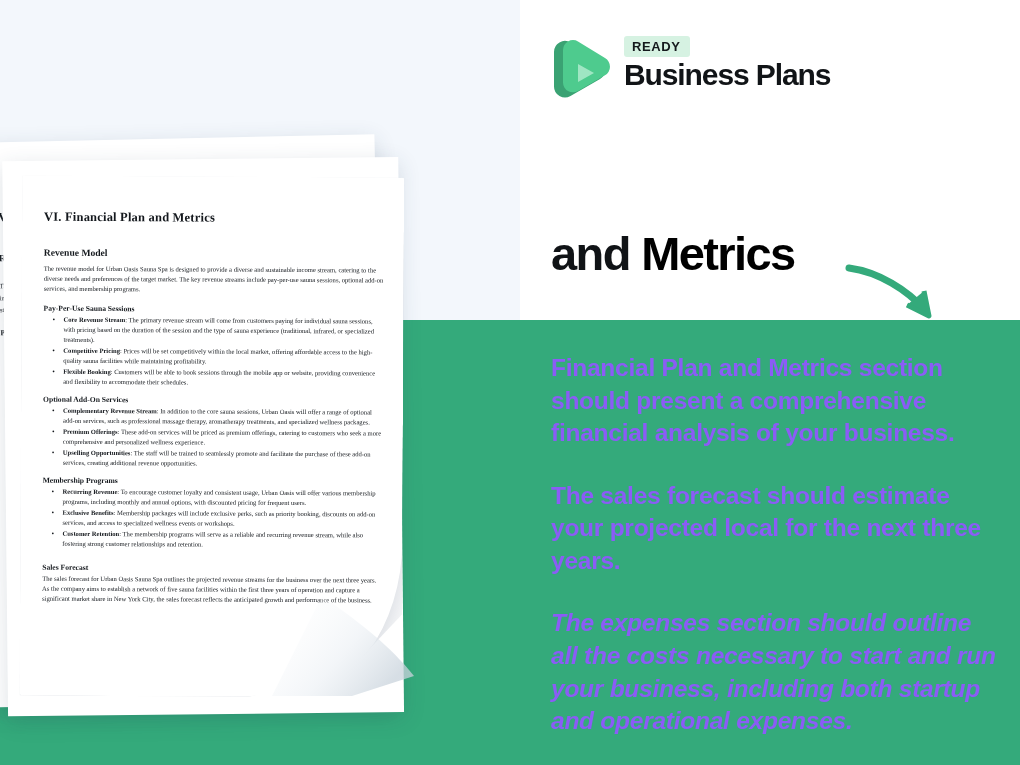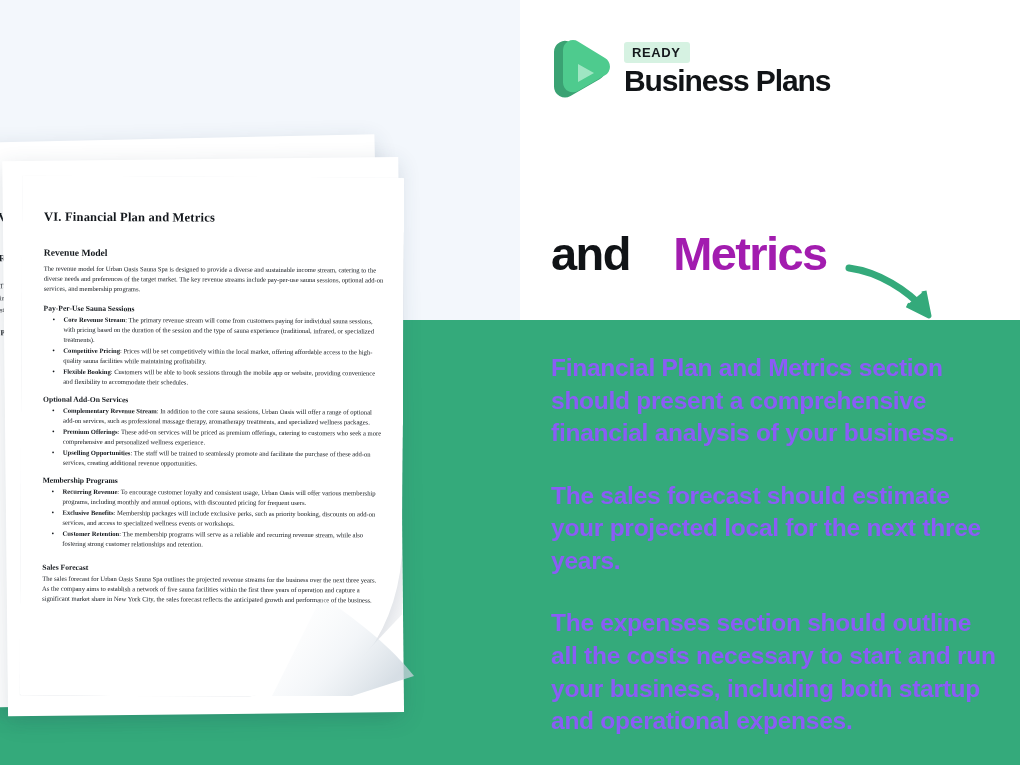--- a/index.html
+++ b/index.html
@@ -136,21 +136,20 @@
     color: #1b1f24;
     white-space: nowrap;
     overflow: hidden;
   }
 
   
   .logo-row {
     position: absolute;
     left: 548px; top: 36px;
     display: flex;
-    align-items: center;
     gap: 14px;
   }
   .logo-mark { width: 62px; height: 66px; display: block; }
   .logo-words { display: flex; flex-direction: column; gap: 3px; }
   .badge-ready {
     align-self: flex-start;
     background: #d6f2e2;
     color: #15191d;
     font-size: 13px;
     font-weight: bold;
@@ -169,40 +168,40 @@
   .headline {
     position: absolute;
     left: 551px; top: 178px;
     width: 430px;
     font-size: 47px;
     font-weight: bold;
     line-height: 1.08;
     letter-spacing: -1.6px;
     color: #101316;
   }
-  .headline .accent { color: #a21caf; margin-left: 32px; }
+  .headline .accent { color: #000000; }
 
   .arrow-svg {
     position: absolute;
     left: 845px; top: 258px;
     width: 110px; height: 70px;
   }
 
   .body-copy {
     position: absolute;
     left: 551px; top: 352px;
     width: 448px;
     color: #8b5cf6;
     font-size: 24.5px;
     font-weight: bold;
     line-height: 1.33;
     letter-spacing: -0.25px;
   }
   .body-copy p { margin-bottom: 30px; }
-  .body-copy p:last-child { margin-bottom: 4px; }
+  .body-copy p:last-child { margin-bottom: 4px; font-style: italic; }
 </style>
 </head>
 <body>
 
 <div id="stage">
 
   <div class="bg-left"></div>
   <div class="bg-right"></div>
   <div class="green-bottom-left"></div>
   <div class="green-panel"></div>

